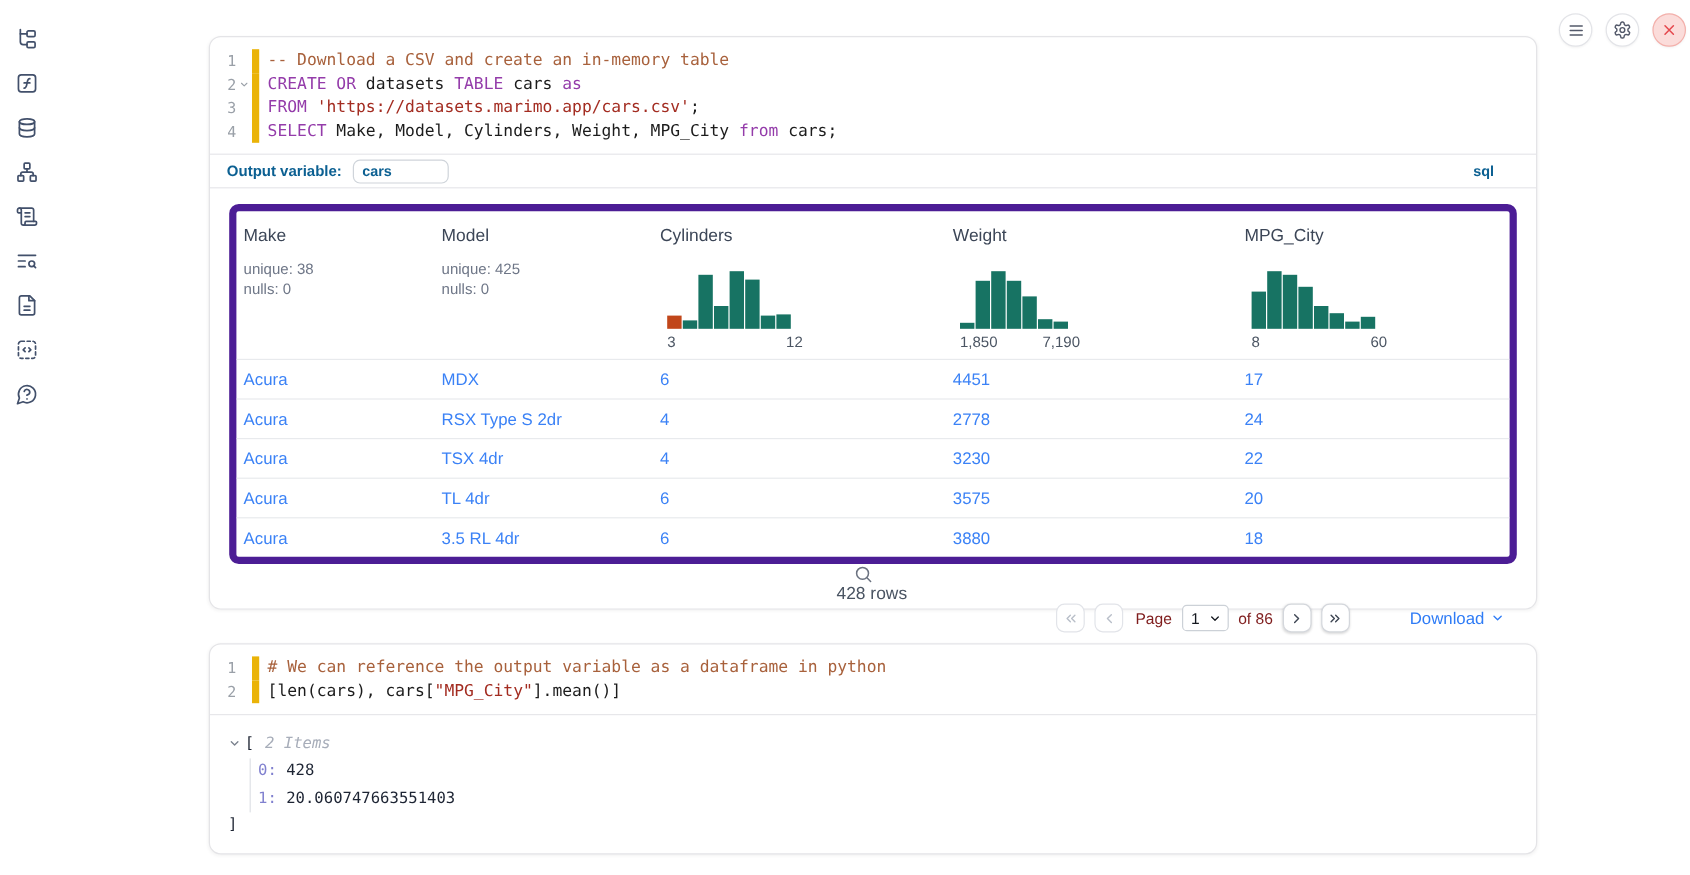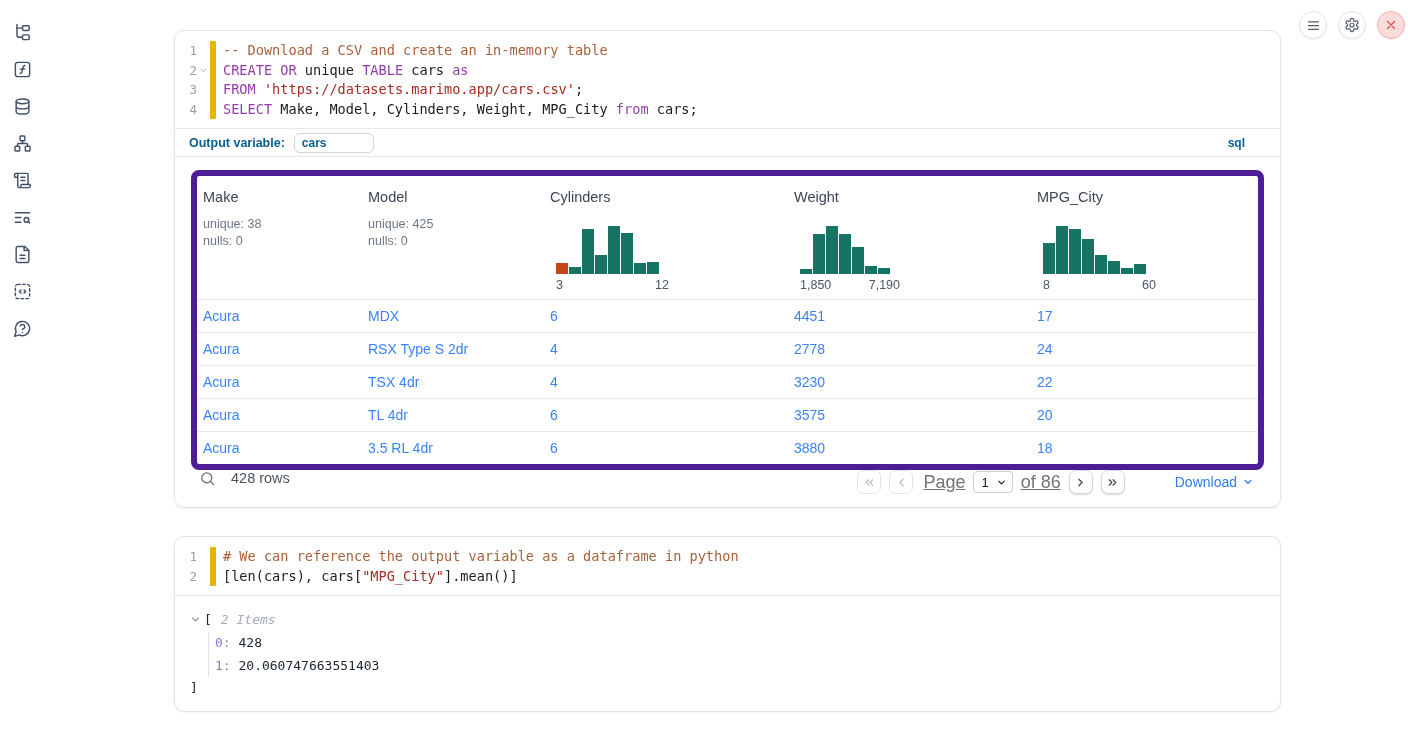--- a/index.html
+++ b/index.html
@@ -84,31 +84,31 @@
   .hist-bars { display:flex; align-items:flex-end; gap:1px; height:48px; }
   .hist-bar { width:12px; flex:none; }
   .hist-labels { display:flex; justify-content:space-between; margin-top:4px;
     font-size:12.5px; color:#4b5563; }
   .tr { display:grid; grid-template-columns:165px 182px 244px 243px 1fr;
     height:33px; align-items:center; border-top:1px solid #e8eaed;
     font-size:14px; color:#3b82f6; }
   .td { padding-left:6px; }
 
   
-  .table-footer { display:flex; align-items:flex-start; height:44px; padding:0 10px 0 8px; }
+  .table-footer { display:flex; align-items:center; height:44px; padding:0 10px 0 8px;flex-direction:column; }
   .footer-search { color:#6b7280; width:17px; height:17px; margin:0 15px 0 0; cursor:pointer; }
   .row-count { font-size:14.5px; color:#4a5462; }
   .pager { margin-left:auto; display:flex; align-items:center; gap:8px; }
   .pg-btn {
     width:24px; height:24px; border-radius:7px; border:1px solid #d4d7dc;
     background:#fff; display:flex; align-items:center; justify-content:center;
     color:#3f4754; box-shadow:0 1px 2px rgba(0,0,0,.14); cursor:pointer;
   }
   .pg-btn.disabled { color:#b9bfc9; box-shadow:none; border-color:#e2e4e9; cursor:default; }
-  .page-label, .of-label { font-size:18px; color:#737373;text-decoration:underline; }
+  .page-label, .of-label { font-size:13px; color:#7f1d1d; }
   .page-label { margin-left:2px; }
   .page-select {
     height:22px; border:1px solid #ccd1d7; border-radius:4px; background:#fff;
     display:flex; align-items:center; padding:0 5px 0 7px; gap:7px;
     font-size:13px; color:#14181f; cursor:pointer;
   }
   .download-btn { margin-left:14px; display:flex; align-items:center; gap:5px;
     color:#2f7cf6; font-size:14px; cursor:pointer;padding-left:28px; }
 
   
@@ -237,21 +237,21 @@
         <span class="fold-zone"></span>
         <span class="code-text"><span class="tok-com">-- Download a CSV and create an in-memory table</span></span>
       </div>
       <div class="code-line">
         <span class="gutter-num">2</span>
         <span class="fold-zone">
           <svg viewBox="0 0 24 24" width="9" height="9" fill="none" stroke="currentColor" stroke-width="2.4" stroke-linecap="round" stroke-linejoin="round">
             <path d="m6 9 6 6 6-6"></path>
           </svg>
         </span>
-        <span class="code-text"><span class="tok-kw">CREATE</span><span class="tok-txt"> </span><span class="tok-kw">OR</span><span class="tok-txt"> unique </span><span class="tok-kw">TABLE</span><span class="tok-txt"> cars </span><span class="tok-kw">as</span></span>
+        <span class="code-text"><span class="tok-kw">CREATE</span><span class="tok-txt"> </span><span class="tok-kw">OR</span><span class="tok-txt"> datasets </span><span class="tok-kw">TABLE</span><span class="tok-txt"> cars </span><span class="tok-kw">as</span></span>
       </div>
       <div class="code-line">
         <span class="gutter-num">3</span>
         <span class="fold-zone"></span>
         <span class="code-text"><span class="tok-kw">FROM</span><span class="tok-txt"> </span><span class="tok-str">'https://datasets.marimo.app/cars.csv'</span><span class="tok-txt">;</span></span>
       </div>
       <div class="code-line">
         <span class="gutter-num">4</span>
         <span class="fold-zone"></span>
         <span class="code-text"><span class="tok-kw">SELECT</span><span class="tok-txt"> Make, Model, Cylinders, Weight, MPG_City </span><span class="tok-kw">from</span><span class="tok-txt"> cars;</span></span>

